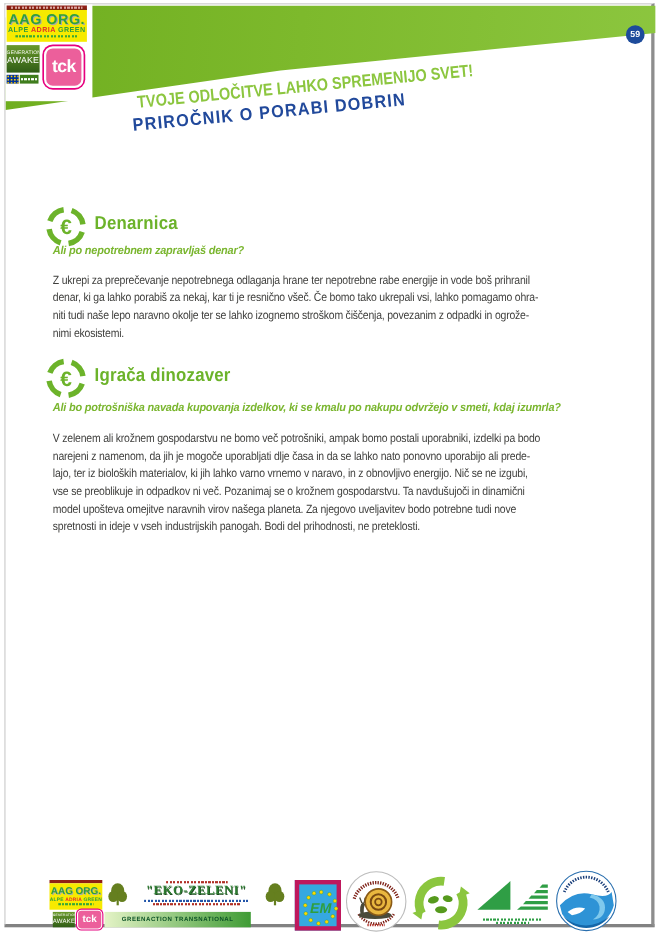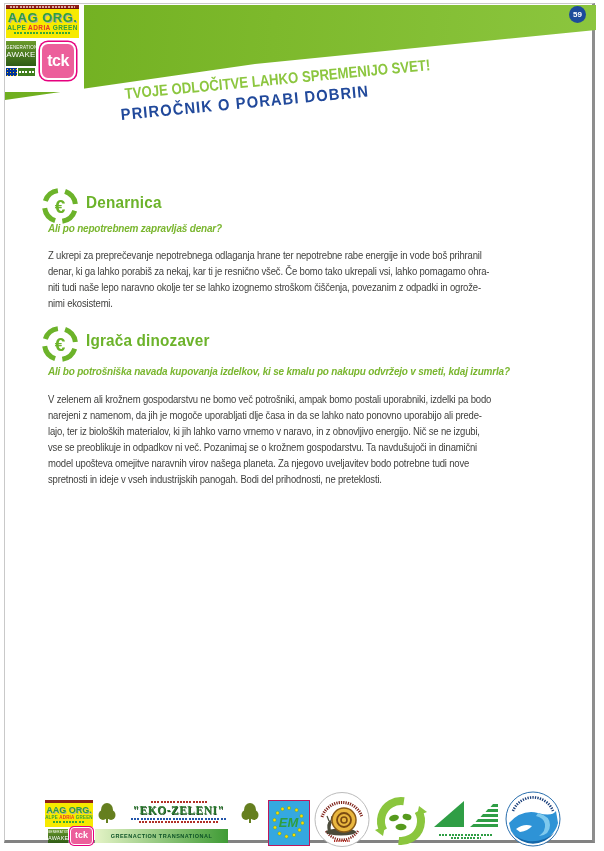--- a/index.html
+++ b/index.html
@@ -32,21 +32,21 @@
     background-image:radial-gradient(circle at 50% 50%, #ffcc00 0 .6px, transparent .7px);background-size:3px 3px;}
   .eu-strip{position:absolute;left:12px;top:0;width:17px;height:8px;background:#3f7d1d;color:#fff;padding-top:2px;box-sizing:border-box;}
   .eu-strip .mb{margin:1px 1px 0;height:1.5px;}
   .tck{position:absolute;left:35px;top:38px;width:36px;height:38px;border-radius:8px;
     background:#ec5f9b;border:2px solid #fff;box-shadow:0 0 0 1.5px #e6007e;box-sizing:border-box;
     color:#fff;font-weight:bold;font-size:16px;text-align:center;line-height:33px;letter-spacing:-.5px;}
   .h-tagline{position:absolute;left:124px;top:85px;transform:rotate(-5.4deg) scaleX(.85);
     transform-origin:left top;font-size:15.5px;font-weight:bold;color:#8cc63f;white-space:nowrap;}
   .h-subtitle{position:absolute;left:120px;top:106px;transform:rotate(-5.4deg) scaleX(.92);
     transform-origin:left top;font-size:16px;font-weight:bold;color:#21499b;letter-spacing:1.2px;white-space:nowrap;}
-  .page-num{position:absolute;left:569px;top:6px;width:17px;height:17px;border-radius:50%;
+  .page-num{position:absolute;left:569px;top:23px;width:17px;height:17px;border-radius:50%;
     background:#1d4b9b;color:#fff;font-size:8px;font-weight:bold;display:flex;align-items:center;justify-content:center;}
   
   .sec-icon{position:absolute;width:40px;height:40px;}
   .sec-title{position:absolute;font-size:17px;font-weight:bold;color:#6cb32a;letter-spacing:.2px;
     transform:scaleX(.9);transform-origin:left top;white-space:nowrap;}
   .sec-q{position:absolute;font-size:10.5px;font-style:italic;font-weight:bold;color:#7ab62f;
     letter-spacing:-.2px;transform:scaleX(.95);transform-origin:left top;white-space:nowrap;}
   .sec-body{position:absolute;font-size:10.8px;line-height:16px;color:#3f3f3d;letter-spacing:-.2px;
     white-space:pre;transform:scaleX(.88);transform-origin:left top;}
   
@@ -66,21 +66,21 @@
   .eko-red1{width:56px;height:2px;margin:2px auto 1px;color:#b03026;}
   .eko-title{font-family:"Liberation Serif",serif;font-size:11.5px;font-weight:bold;color:#2e7d32;
     letter-spacing:.5px;line-height:12px;text-shadow:.6px .6px 0 #1b4a1e;}
   .eko-blue{width:96px;height:2px;margin:2px auto 1px;color:#2255aa;}
   .eko-red2{width:80px;height:2px;margin:0 auto;color:#b03026;}
   .eko-leaf{position:absolute;top:3px;width:20px;height:22px;}
   .eko-band{position:absolute;left:95px;top:829px;width:133px;height:14px;
     background:linear-gradient(90deg,#e4f3c6,#3f9b35);display:flex;align-items:center;justify-content:center;
     font-size:5.5px;font-weight:bold;color:#0c5226;letter-spacing:.5px;}
   .em{position:absolute;left:268px;top:800px;width:42px;height:46px;background:#35a8e0;
-    border:1px solid #be185d;box-sizing:border-box;}
+    border:4px solid #be185d;box-sizing:border-box;}
   .snail{position:absolute;left:314px;top:791px;width:56px;height:57px;}
   .recycle{position:absolute;left:374px;top:794px;width:54px;height:54px;}
   .tri{position:absolute;left:432px;top:799px;width:68px;height:42px;text-align:center;}
   .tri-micro{width:54px;height:2px;margin:1px auto 0;color:#2f9e45;}
   .globe{position:absolute;left:504px;top:789px;width:58px;height:59px;}
 </style>
 </head>
 <body>
 
 <div class="frame">

